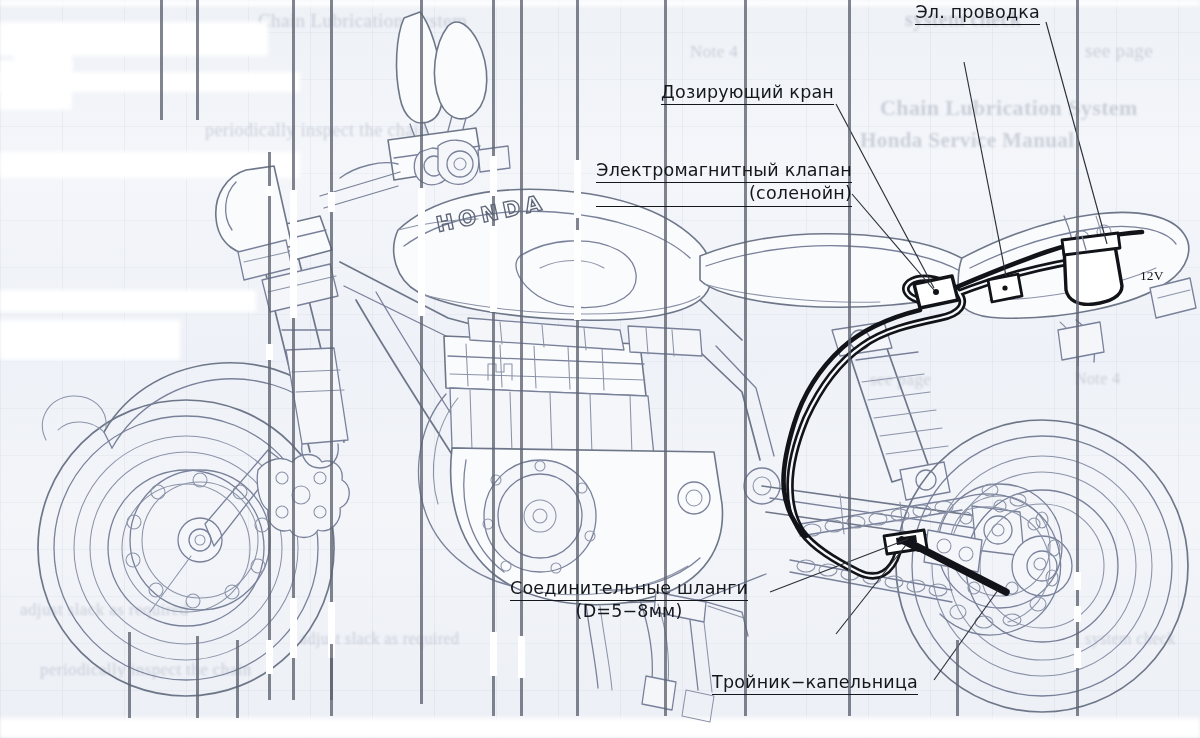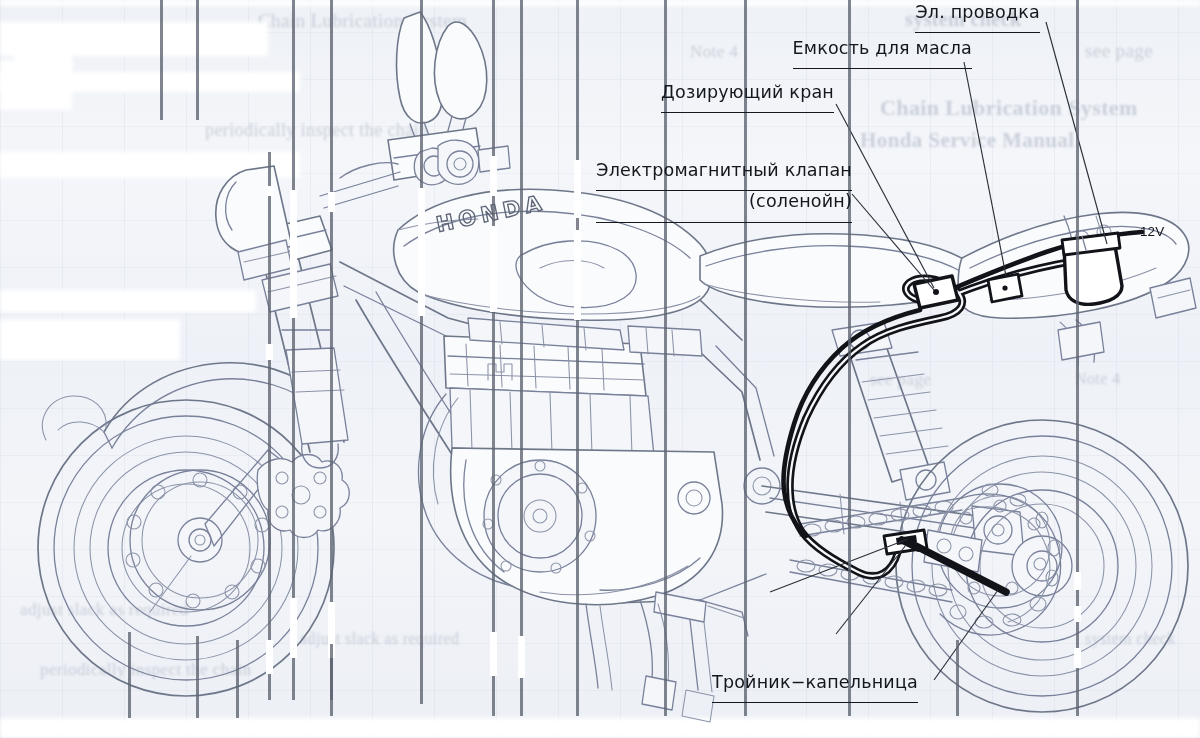--- a/index.html
+++ b/index.html
@@ -68,29 +68,30 @@
     font-family:"DejaVu Sans", sans-serif;
     font-size:17.5px;
     color:#14171c;
     white-space:nowrap;
     letter-spacing:.2px;
     line-height:1.22;
   }
   .label .ul{
     display:block;
     border-bottom:1.3px solid #14171c;
-    padding-bottom:9px;
+    padding-bottom:1px;
   }
   .label.right{text-align:right;}
   .volt{
     position:absolute;
-    font-family:Liberation Sans, sans-serif;
+    font-family:Liberation Serif, serif;
     font-size:13.5px;
     color:#14171c;
     letter-spacing:.1px;
+    margin-top:44px;
   }
   .nounder{border-bottom:none !important;}
 </style>
 </head>
 <body>
 
 <div id="page">
 
   <div class="paper"></div>
   <div class="grid-ghost"></div>
@@ -562,33 +563,34 @@
   <div class="vstripe" style="left:128px;top:632px;height:86px;"></div>
   <div class="vstripe" style="left:196px;top:636px;height:82px;"></div>
   <div class="vstripe" style="left:236px;top:640px;height:78px;"></div>
   <div class="vstripe" style="left:330px;top:644px;height:72px;"></div>
   <div class="vstripe" style="left:956px;top:640px;height:76px;"></div>
 
   <div class="label right" style="right:160px;top:2px;">
     <span class="ul">Эл. проводка</span>
   </div>
 
-  <div class="label right" style="right:228px;top:38px;">
-    <span class="ul">Емкость для масла</span>
-  </div>
 
   <div class="label right" style="right:348px;top:160px;">
     <span class="ul">Электромагнитный клапан</span>
     <span class="ul">(соленойн)</span>
   </div>
 
   <div class="label right" style="right:366px;top:82px;">
     <span class="ul">Дозирующий кран</span>
   </div>
 
+  <div class="label" style="left:510px;top:578px;">
+    <span class="ul">Соединительные шланги</span>
+    <span class="ul nounder" style="text-align:center;">(D=5−8мм)</span>
+  </div>
 
 
   <div class="label" style="left:712px;top:672px;">
     <span class="ul">Тройник−капельница</span>
   </div>
 
   <div class="volt" style="left:1140px;top:224px;">12V</div>
 
 </div>
 

